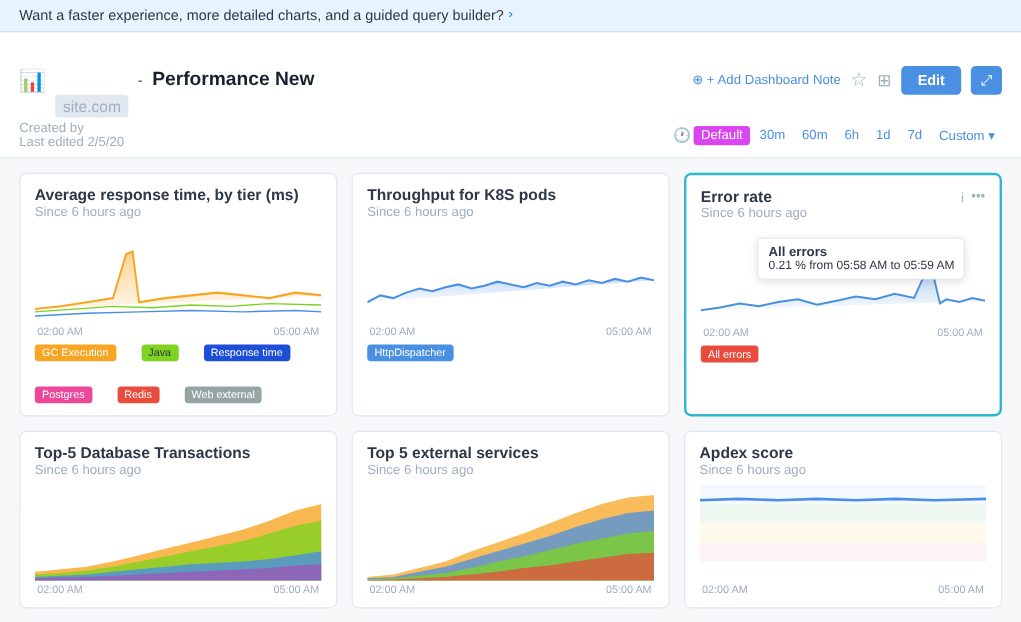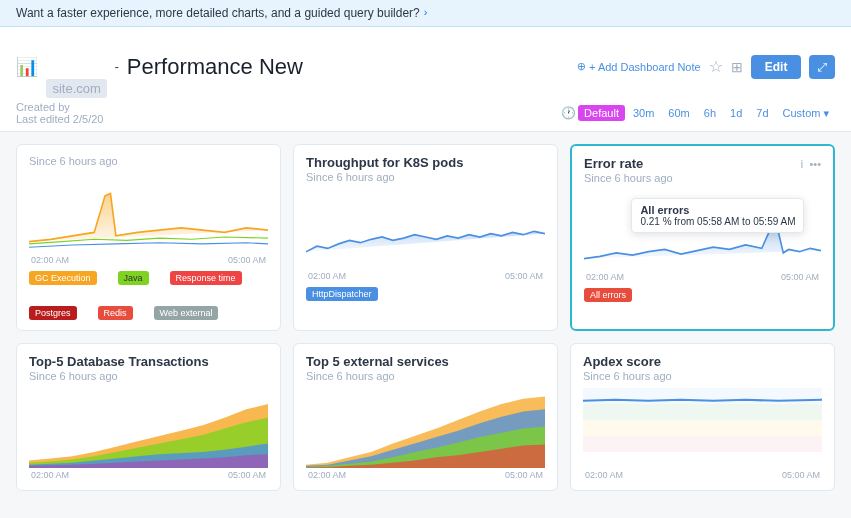--- a/index.html
+++ b/index.html
@@ -7,21 +7,21 @@
 
     .top-banner { background: #e8f4fd; border-bottom: 1px solid #bee3f8; padding: 6px 16px; display: flex; align-items: flex-start; gap: 4px; font-size: 12px; color: #2d3748; }
     .top-banner a { color: #007bff; font-weight: 600; text-decoration: none; }
     .banner-arrow { color: #007bff; font-size: 11px; }
 
     .header { background: #fff; border-bottom: 1px solid #e2e8f0; padding: 8px 16px 6px; }
     .header-top { display: flex; align-items: center; justify-content: space-between; }
     .header-left { display: flex; align-items: center; gap: 8px; }
     .header-icon { color: #718096; font-size: 18px; }
     .site-name { color: #a0aec0; font-size: 13px; background: #e2e8f0; padding: 2px 6px; border-radius: 3px; margin-top: 44px; }
-    .page-title { font-size: 22px; font-weight: 400; color: #1a202c; }
+    .page-title { font-size: 16px; font-weight: 700; color: #1a202c; }
     .header-actions { display: flex; align-items: center; gap: 8px; }
     .add-note-btn { font-size: 11px; color: #4a90e2; cursor: pointer; display: flex; align-items: center; gap: 3px; border: none; background: none; }
     .star-icon { color: #a0aec0; font-size: 16px; cursor: pointer; }
     .grid-icon { color: #a0aec0; font-size: 14px; cursor: pointer; }
     .edit-btn { background: #4a90e2; color: #fff; border: none; border-radius: 4px; padding: 5px 14px; font-size: 12px; font-weight: 600; cursor: pointer; }
     .expand-btn { background: #4a90e2; color: #fff; border: none; border-radius: 4px; padding: 5px 8px; font-size: 12px; cursor: pointer; }
 
     .header-bottom { display: flex; justify-content: space-between; margin-top: 3px; }
     .meta { font-size: 11px; color: #a0aec0; }
     .meta span { display: block; }
@@ -38,22 +38,22 @@
     .card-subtitle { font-size: 11px; color: #a0aec0; margin-bottom: 6px; }
 
     .chart-area { position: relative; height: 80px; overflow: hidden; }
     .chart-svg { width: 100%; height: 100%; }
     .x-axis { display: flex; justify-content: space-between; font-size: 9px; color: #a0aec0; margin-top: 2px; padding: 0 2px; }
 
     .tags { display: flex; flex-wrap: wrap; gap: 21px; margin-top: 6px; }
     .tag { font-size: 9px; padding: 2px 6px; border-radius: 3px; color: #fff; font-weight: 500; }
     .tag-gc { background: #f6a623; }
     .tag-java { background: #7ed321; color: #333; }
-    .tag-rt { background: #ef4444; }
-    .tag-pg { background: #b91c1c; }
+    .tag-rt { background: #1d4ed8; }
+    .tag-pg { background: #ec4899; }
     .tag-redis { background: #e74c3c; }
     .tag-web { background: #95a5a6; }
     .tag-http { background: #4a90e2; }
     .tag-all-errors { background: #e74c3c; }
 
     .tooltip-box { position: absolute; top: 8px; left: 20%; background: #fff; border: 1px solid #e2e8f0; border-radius: 4px; padding: 5px 8px; font-size: 10px; box-shadow: 0 2px 8px rgba(0,0,0,0.12); z-index: 10; white-space: nowrap; }
     .tooltip-title { font-weight: 700; color: #2d3748; font-size: 11px; }
     .tooltip-value { color: #2d3748; font-size: 10px; }
     .info-icon { color: #a0aec0; font-size: 11px; cursor: pointer; }
     .more-icon { color: #a0aec0; font-size: 11px; cursor: pointer; }
@@ -104,20 +104,21 @@
       <button class="time-btn">Custom ▾</button>
     </div>
   </div>
 </div>
 
 <div class="dashboard-grid">
 
   <div class="card">
     <div class="card-header-row">
       <div>
+        <div class="card-title">Average response time, by tier (ms)</div>
         <div class="card-subtitle">Since 6 hours ago</div>
       </div>
     </div>
     <div class="chart-area">
       <svg class="chart-svg" viewBox="0 0 220 70" preserveAspectRatio="none">
         <defs>
           <linearGradient id="g1" x1="0" y1="0" x2="0" y2="1">
             <stop offset="0%" stop-color="#f6a623" stop-opacity="0.5"></stop>
             <stop offset="100%" stop-color="#f6a623" stop-opacity="0.1"></stop>
           </linearGradient>

